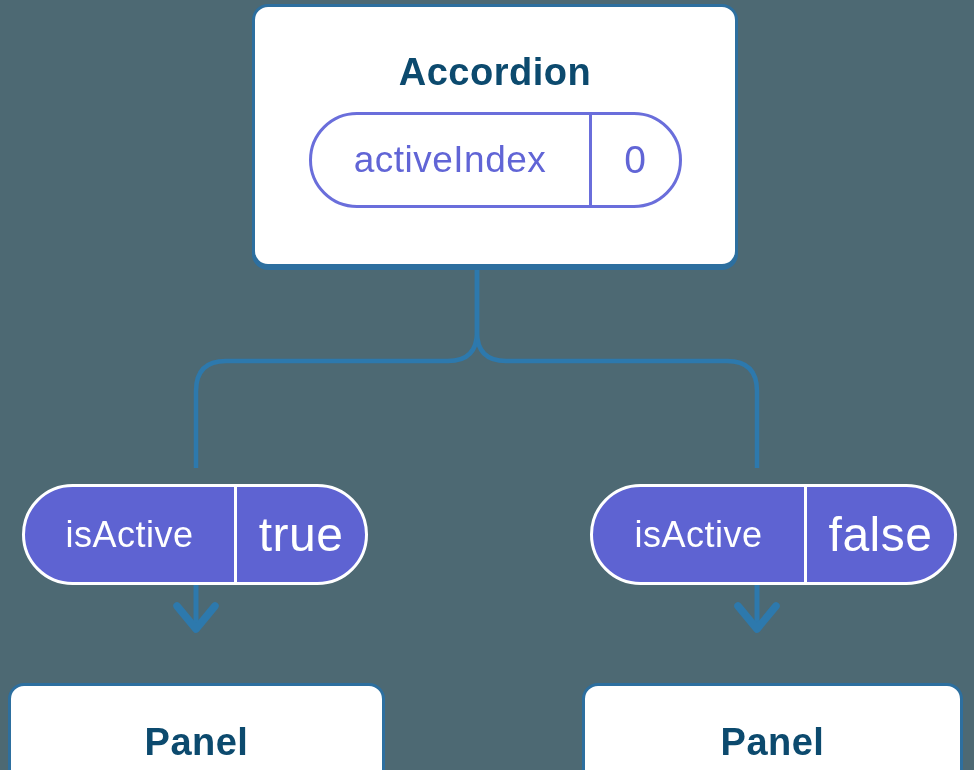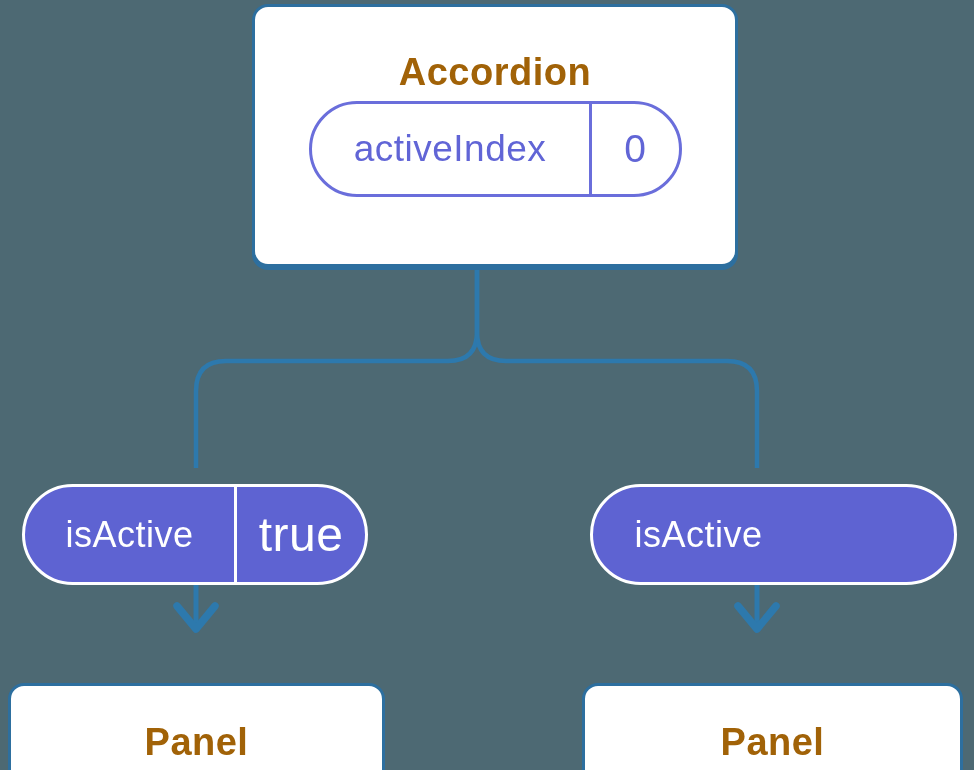--- a/index.html
+++ b/index.html
@@ -18,21 +18,21 @@
     box-shadow:0 3px 0 #2d6f9f;
     border-radius:16px;
     box-sizing:border-box;
     z-index:2;
     display:flex;
     flex-direction:column;
     align-items:center;
   }
   .card-root{left:252px;top:4px;width:486px;height:263px;}
   .card-title{
-    color:#a16207;
+    color:#0c4a6e;
     font-size:38px;
     font-weight:600;
     letter-spacing:.5px;
     line-height:46px;
   }
   .card-root .card-title{margin-top:42px;}
   .pill{
     display:flex;
     align-items:stretch;
     border-radius:999px;
@@ -41,21 +41,21 @@
     z-index:3;
   }
   .pill-seg{
     display:flex;
     align-items:center;
     justify-content:center;
     box-sizing:border-box;
   }
   
   .state-pill{
-    margin-top:6px;
+    margin-top:17px;
     width:373px;height:96px;
     border:3px solid #6a6edb;
     background:#ffffff;
     color:#6165d6;
   }
   .state-pill .pill-name{width:277px;font-size:37px;letter-spacing:.5px;}
   .state-pill .pill-value{flex:1;border-left:3px solid #6a6edb;font-size:39px;}
   
   .prop-pill{
     position:absolute;
@@ -102,20 +102,21 @@
     </div>
   </div>
 
   <div class="pill prop-pill prop-left">
     <div class="pill-seg pill-name">isActive</div>
     <div class="pill-seg pill-value">true</div>
   </div>
 
   <div class="pill prop-pill prop-right">
     <div class="pill-seg pill-name">isActive</div>
+    <div class="pill-seg pill-value">false</div>
   </div>
 
   <div class="card card-panel panel-left">
     <div class="card-title">Panel</div>
   </div>
 
   <div class="card card-panel panel-right">
     <div class="card-title">Panel</div>
   </div>
 

